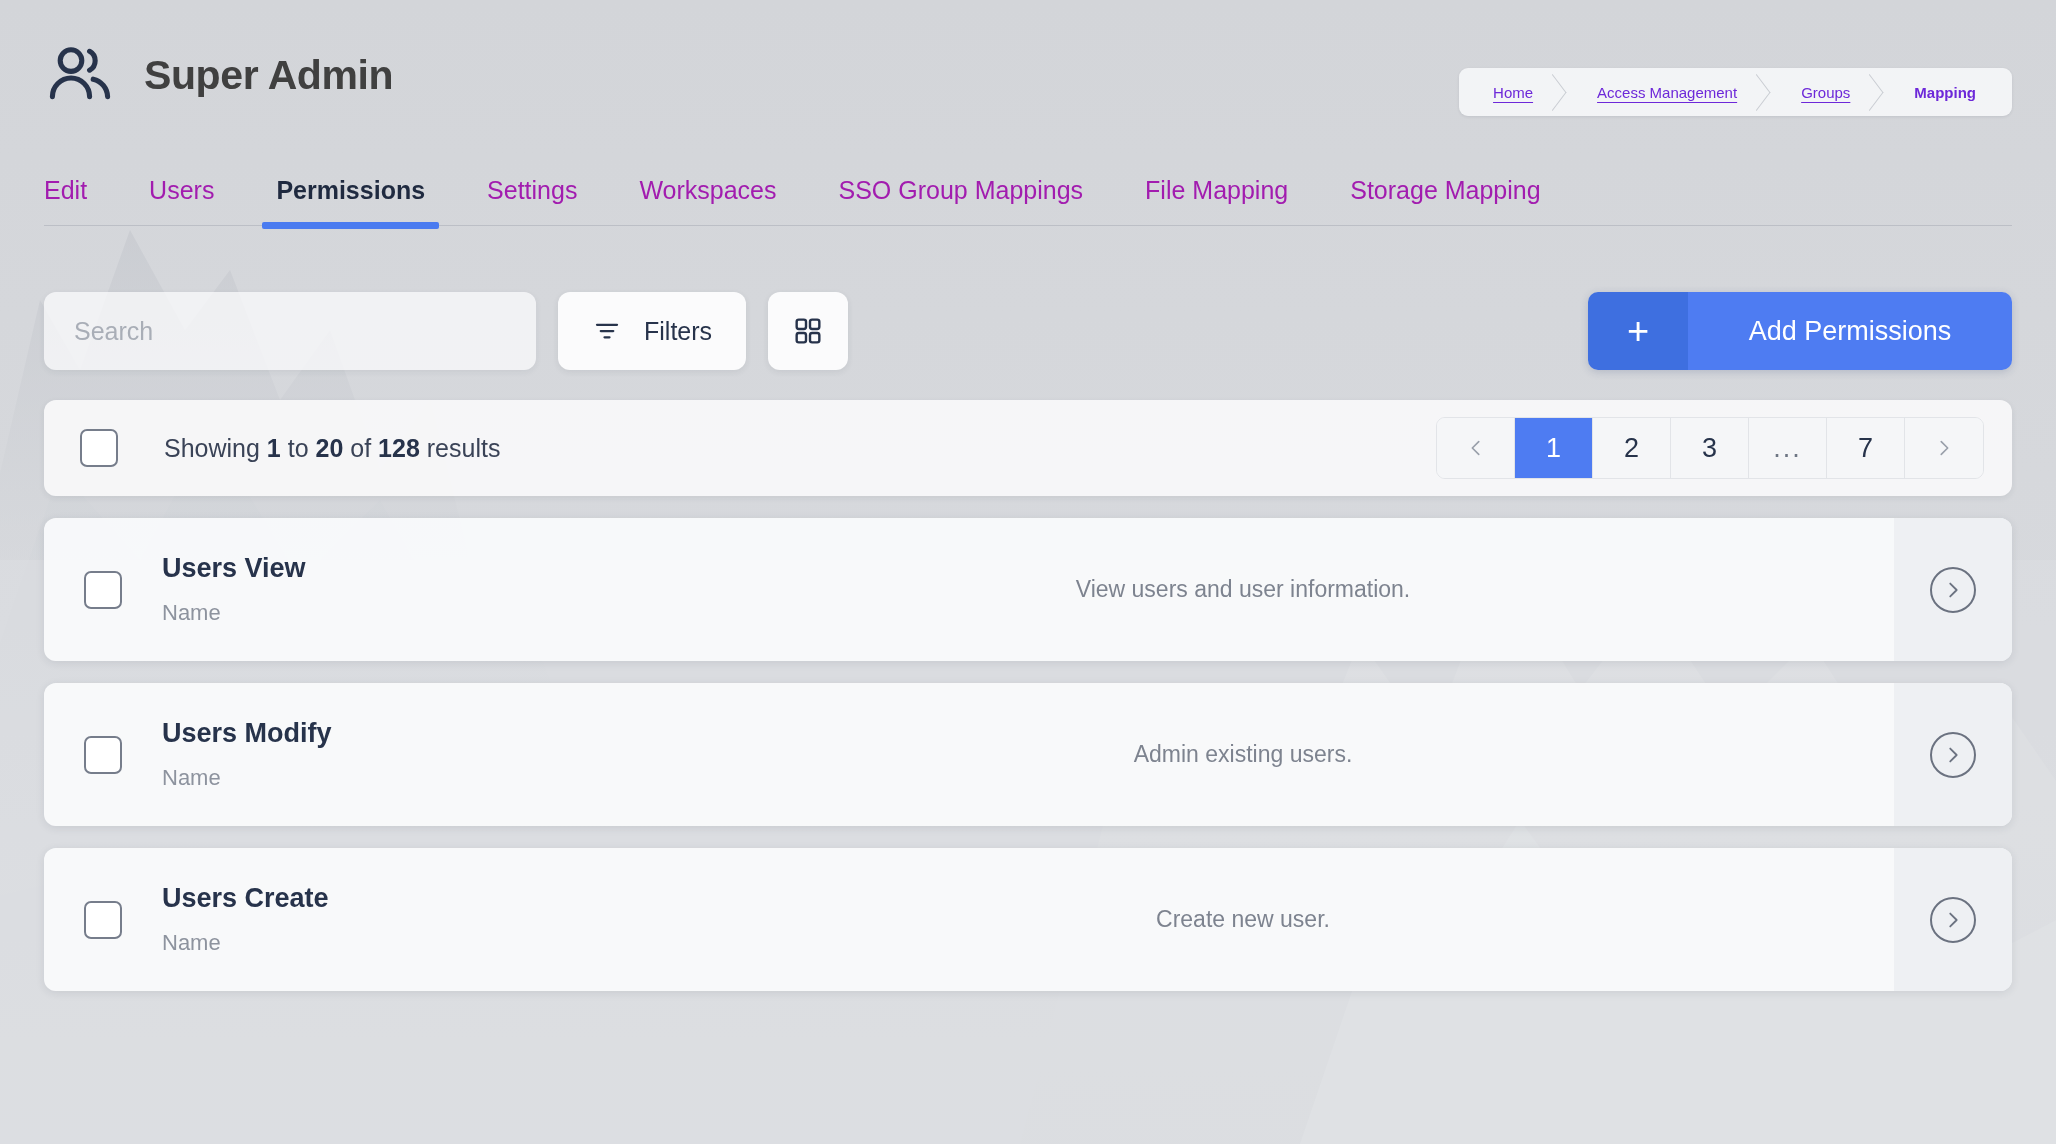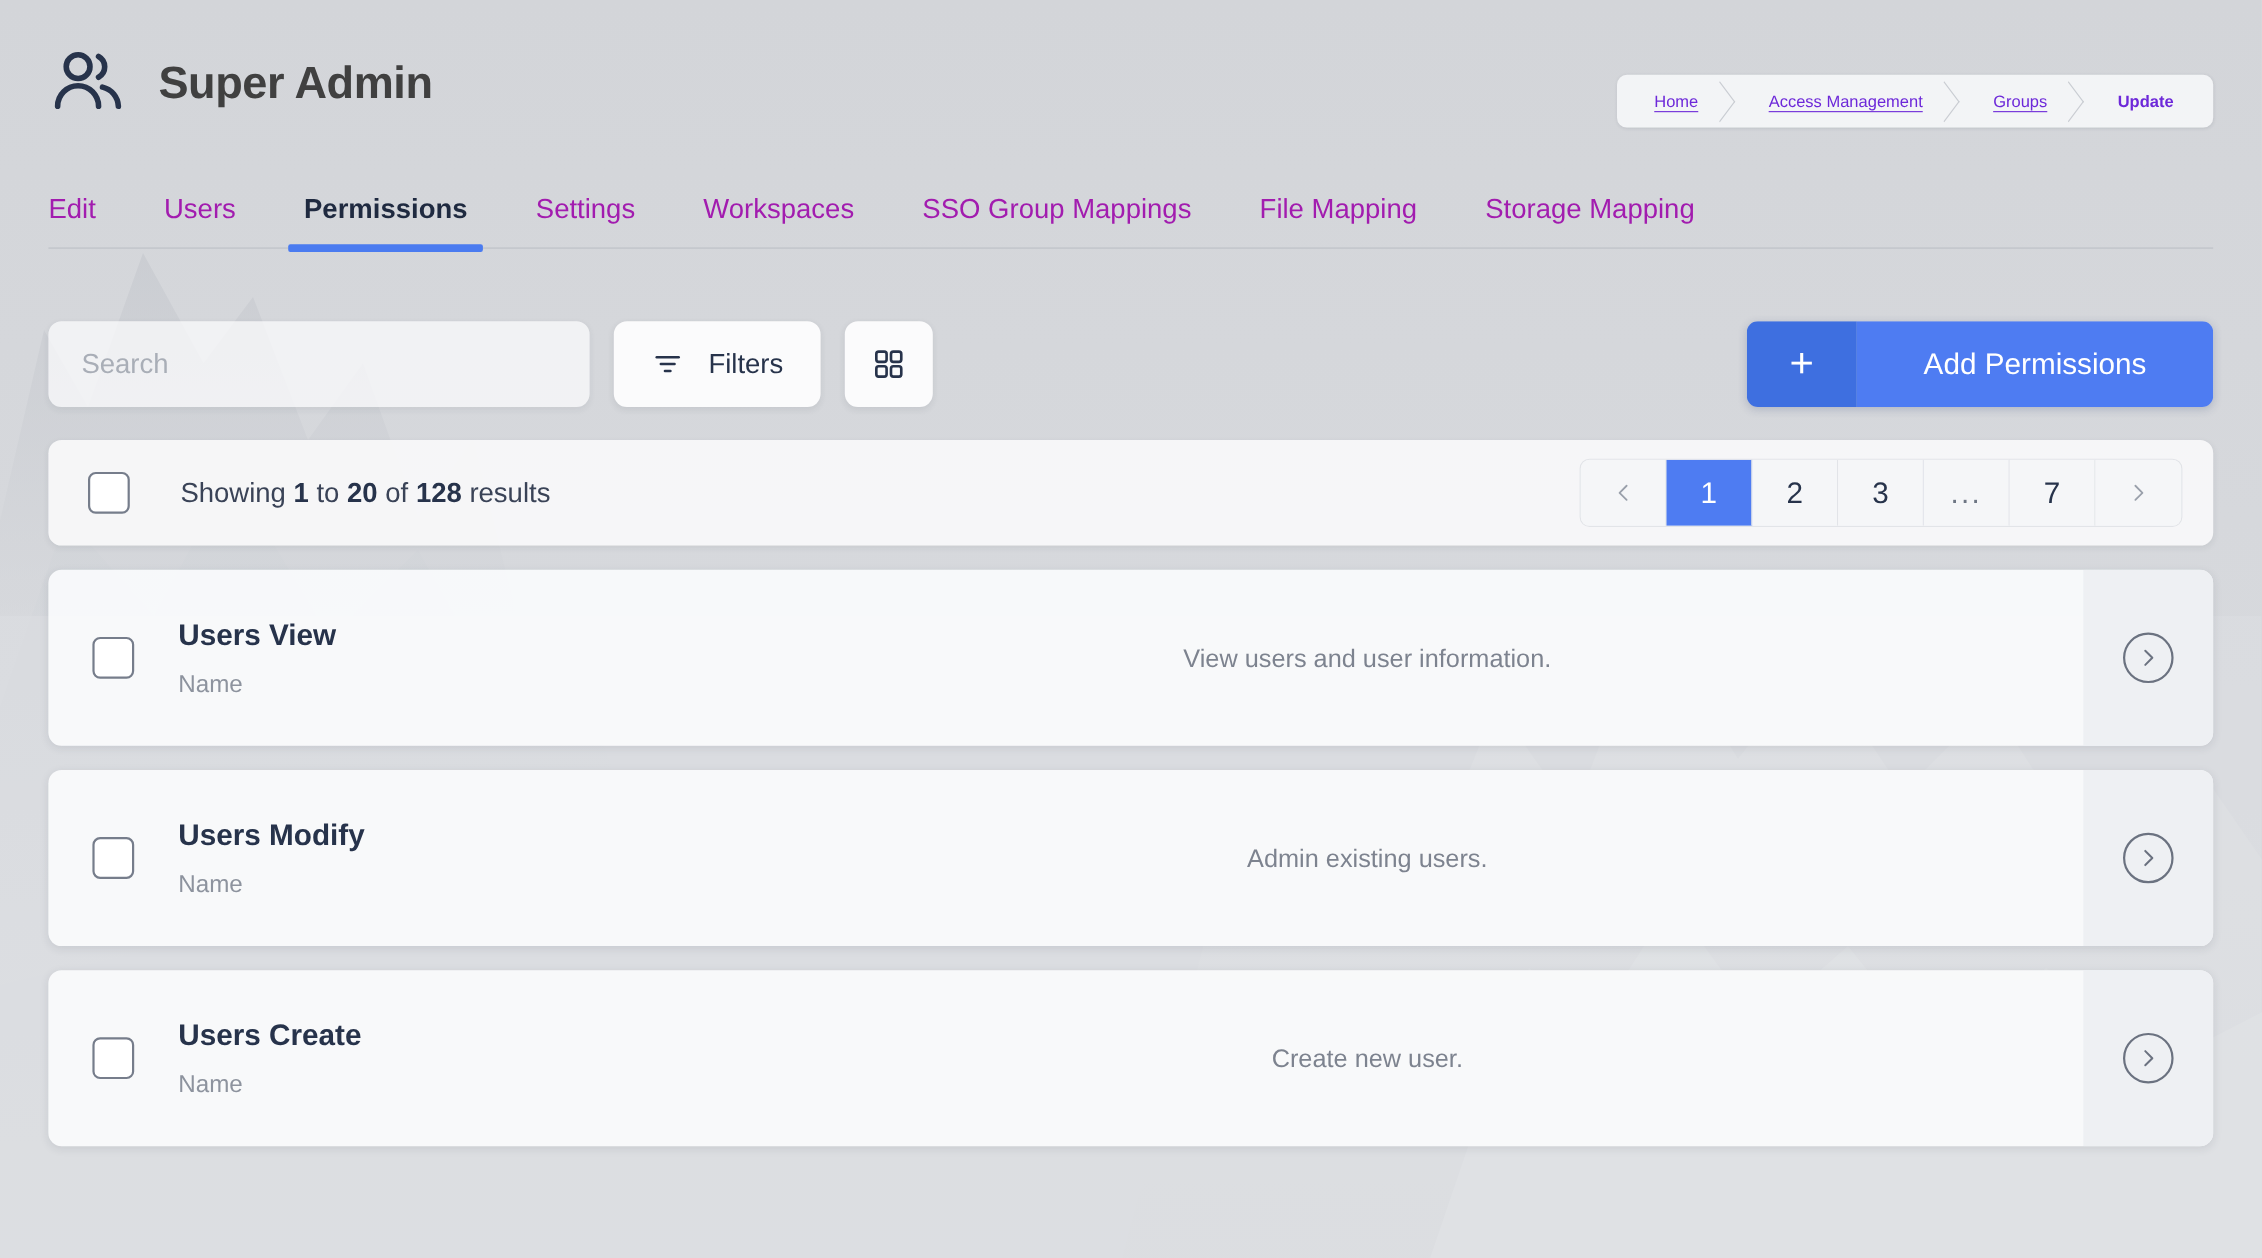--- a/index.html
+++ b/index.html
@@ -255,21 +255,21 @@
   }
   .pg:last-child { border-right: 0; }
   .pg.active { background: #4e7cf2; color: #fff; font-weight: 400; }
   .pg.arrow { color: #9aa0ab; font-size: 30px; }
   .pg.dots { color: #6e7684; letter-spacing: 2px; }
 
   
   .cards { margin: 0 44px; }
   .card {
     margin-top: 22px;
-    height: 160px;
+    height: 143px;
     background: rgba(250,251,252,0.93);
     border-radius: 12px;
     box-shadow: 0 2px 8px rgba(40,50,70,0.10);
     display: flex;
     align-items: stretch;
     overflow: hidden;
   }
   .card-chk {
     width: 118px;
     display: flex;
@@ -374,21 +374,21 @@
           <path d="M16.4 13.4a6.2 6.2 0 0 1 4.8 5.8"></path>
         </svg>
       </span>
       <span class="brand-title">Super Admin</span>
     </div>
 
     <div class="breadcrumb">
       <span class="crumb link">Home</span>
       <span class="crumb link">Access Management</span>
       <span class="crumb link">Groups</span>
-      <span class="crumb current">Update</span>
+      <span class="crumb current">Mapping</span>
     </div>
   </div>
 
   <div class="tabs-wrap">
     <div class="tabs">
       <span class="tab">Edit</span>
       <span class="tab">Users</span>
       <span class="tab active">Permissions</span>
       <span class="tab">Settings</span>
       <span class="tab">Workspaces</span>

